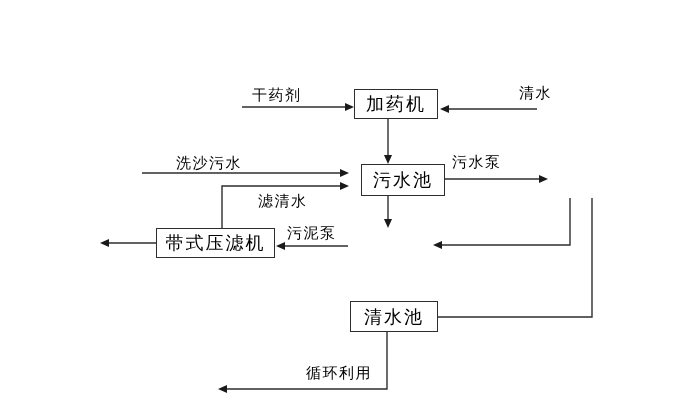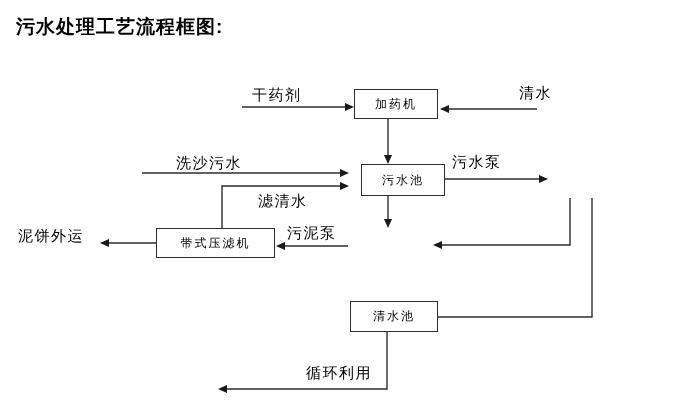--- a/index.html
+++ b/index.html
@@ -9,21 +9,21 @@
   }
   .title {
     position:absolute; left:16px; top:14px;
     font-size:19px; font-weight:bold; letter-spacing:1px; white-space:nowrap;
   }
   .wires { position:absolute; left:0; top:0; }
   .node {
     position:absolute; box-sizing:border-box;
     border:1.5px solid #2e2e2e; background:#ffffff;
     display:flex; align-items:center; justify-content:center;
-    font-size:12px; letter-spacing:2px; white-space:nowrap;
+    font-size:18px; letter-spacing:2px; white-space:nowrap;
   }
   .n-dosing { left:354px; top:89px;  width:84px;  height:30px; }
   .n-sewage { left:361px; top:164px; width:84px;  height:32px; }
   .n-tower  { left:548px; top:167px; width:130px; height:31px; }
   .n-sludge { left:348px; top:228px; width:84px;  height:30px; }
   .n-belt   { left:156px; top:228px; width:119px; height:30px; }
   .n-clean  { left:350px; top:301px; width:88px;  height:31px; }
   .lbl {
     position:absolute; font-size:15px; letter-spacing:1.5px; white-space:nowrap;
   }
@@ -37,21 +37,20 @@
   .l-mudcake   { left:18px;  top:227px; }
   .l-recycle   { left:258px; top:364px;margin-left:48px; }
   svg line, svg polyline { stroke:#2e2e2e; stroke-width:1.4; fill:none; }
   svg polygon { fill:#1a1a1a; stroke:none; }
 </style>
 </head>
 <body>
 
 <div class="canvas">
 
-  <div class="title">污水处理工艺流程框图:</div>
 
   <svg class="wires" width="700" height="420" viewBox="0 0 700 420">
     <g>
       <line x1="242" y1="107" x2="346" y2="107"></line>
       <polygon points="354,107 345,103 345,111"></polygon>
     </g>
     <g>
       <line x1="537" y1="109" x2="449" y2="109"></line>
       <polygon points="440,109 449,105 449,113"></polygon>
     </g>
@@ -101,16 +100,15 @@
   <div class="node n-sewage">污水池</div>
   <div class="node n-belt">带式压滤机</div>
   <div class="node n-clean">清水池</div>
 
   <div class="lbl l-drychem">干药剂</div>
   <div class="lbl l-cleanw">清水</div>
   <div class="lbl l-sandwash">洗沙污水</div>
   <div class="lbl l-sewpump">污水泵</div>
   <div class="lbl l-filtered">滤清水</div>
   <div class="lbl l-sludpump">污泥泵</div>
-  <div class="lbl l-mudcake">泥饼外运</div>
   <div class="lbl l-recycle">循环利用</div>
 
 </div>
 
 </body></html>

